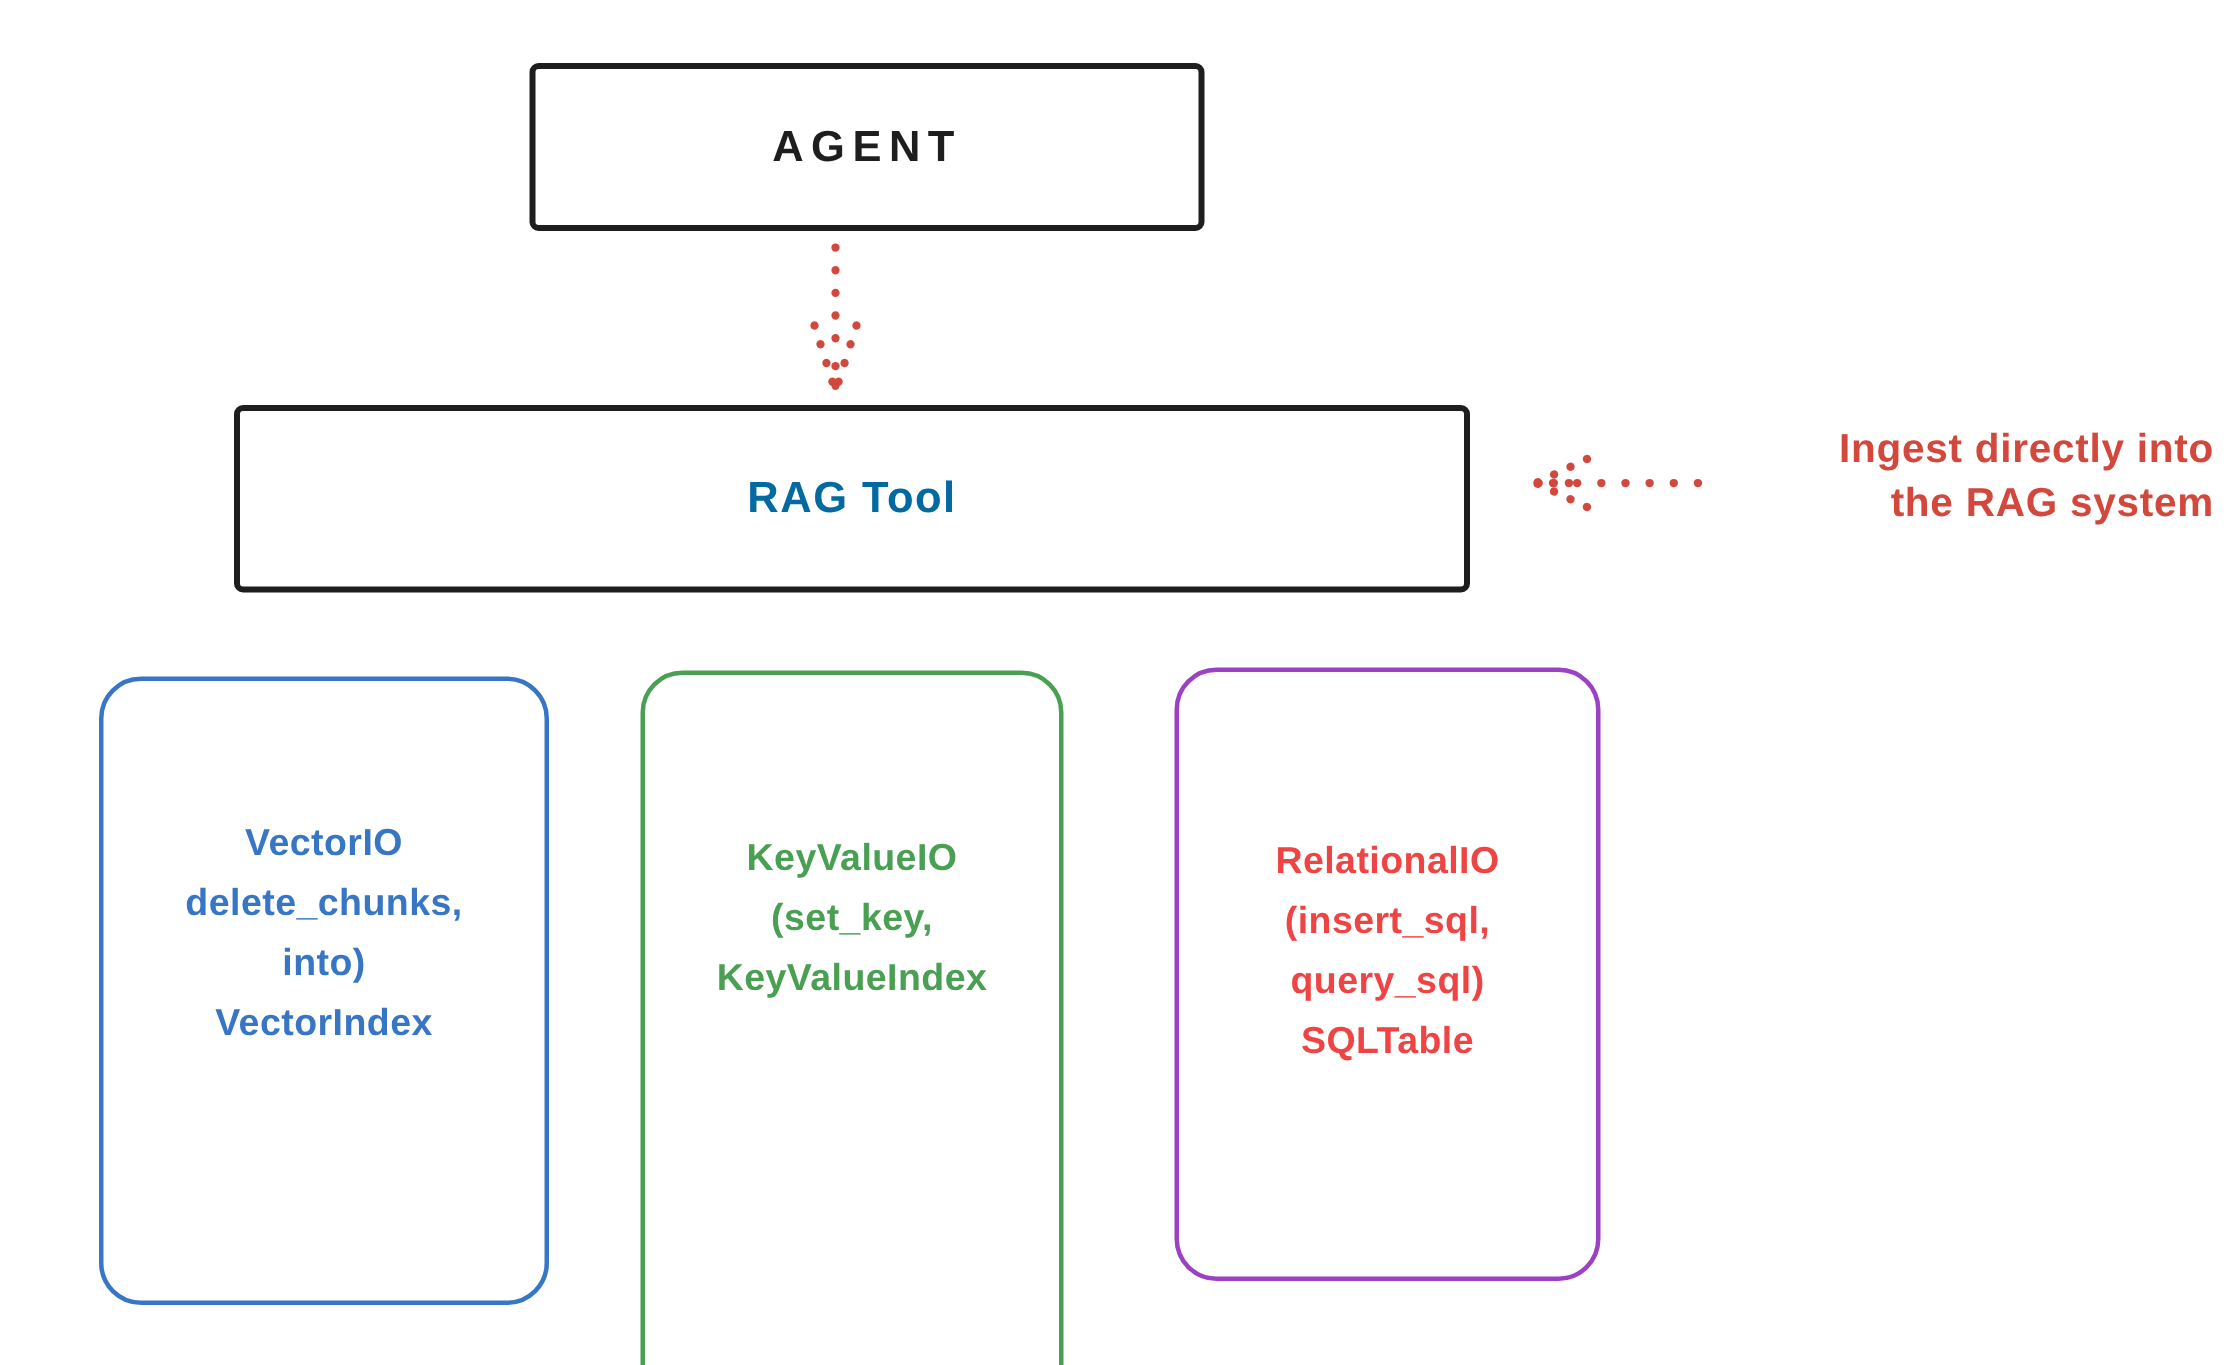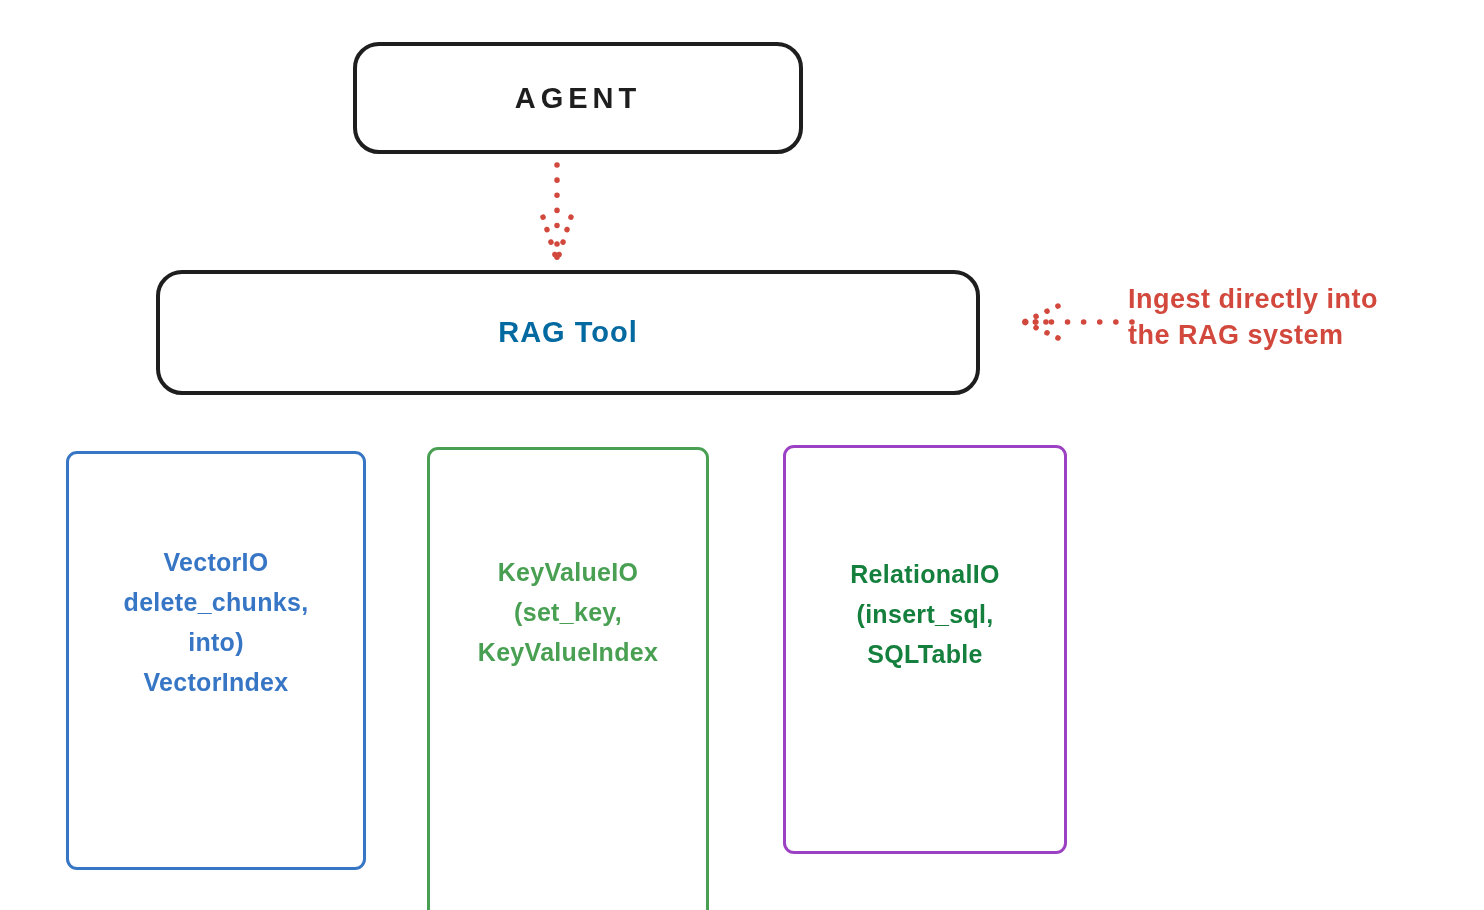--- a/index.html
+++ b/index.html
@@ -16,40 +16,40 @@
     background: #ffffff;
     border-style: solid;
     display: flex;
     align-items: center;
     justify-content: center;
     text-align: center;
   }
 
   .black-box {
     border-width: 4px;
-    border-radius: 26px;
+    border-radius: 6px;
     font-size: 29px;
     font-weight: 700;
   }
   .agent-box   { left: 353px; top: 42px;  width: 450px; height: 112px; letter-spacing: 5px; }
   .rag-box     { left: 156px; top: 270px; width: 824px; height: 125px; letter-spacing: 1px; }
 
   .arrow-svg { position: absolute; }
 
   .annotation {
     position: absolute;
     left: 1128px; top: 281px; width: 348px;
     font-size: 27px; font-weight: 700;
-    line-height: 36px; text-align: left;
+    line-height: 36px; text-align: right;
     letter-spacing: 0.5px;
   }
 
   .storage-box {
     border-width: 3.5px;
-    border-radius: 11px;
+    border-radius: 28px;
     align-items: flex-start;
   }
   .storage-vector     { left: 66px;  top: 451px; width: 300px; height: 419px; }
   .storage-keyvalue   { left: 427px; top: 447px; width: 282px; height: 500px; }
   .storage-relational { left: 783px; top: 445px; width: 284px; height: 409px; }
 
   .storage-text {
     width: 100%;
     font-size: 25px;
     font-weight: 700;
@@ -110,20 +110,21 @@
 
   <div class="box storage-box storage-keyvalue" style="border-color: rgb(73, 160, 83);">
     <div class="storage-text" style="color: rgb(73, 160, 83);">
       <div>KeyValueIO</div>
       <div>(set_key,</div>
       <div class="index-label">KeyValueIndex</div>
     </div>
   </div>
 
   <div class="box storage-box storage-relational" style="border-color: rgb(156, 64, 196);">
-    <div class="storage-text" style="color: #15803d;">
+    <div class="storage-text" style="color: #ef4444;">
       <div>RelationalIO</div>
       <div>(insert_sql,</div>
+      <div>query_sql)</div>
       <div class="index-label">SQLTable</div>
     </div>
   </div>
 
 </div>
 
 </body></html>

